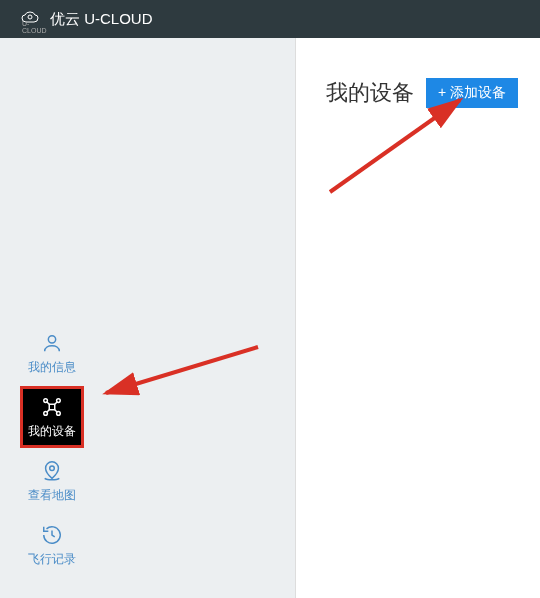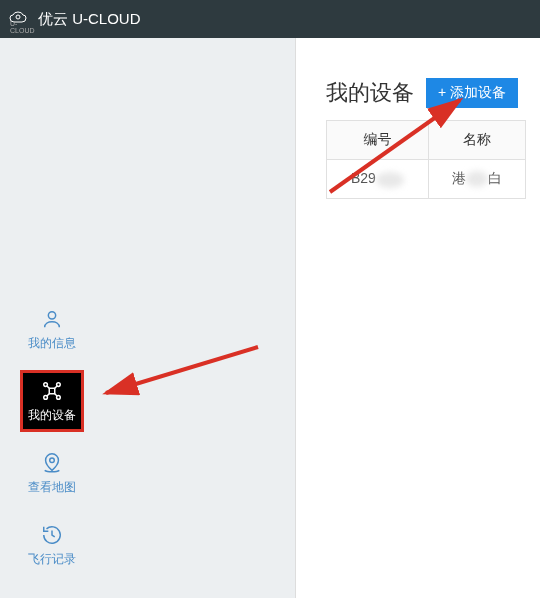--- a/index.html
+++ b/index.html
@@ -10,21 +10,21 @@
       background: #fff;
       position: relative;
       overflow: hidden;
     }
     .header {
       height: 38px;
       background: #2e3a3f;
       color: #fff;
       display: flex;
       align-items: center;
-      padding: 0 8px;
+      padding: 0 20px;
       font-size: 15px;
     }
     .logo-wrap {
       display: flex;
       align-items: center;
       gap: 6px;
     }
     .logo-icon {
       width: 24px;
       height: 18px;
@@ -47,21 +47,21 @@
       background: #eceff1;
       position: relative;
       border-right: 1px solid #ddd;
     }
     .sidebar-items {
       position: absolute;
       bottom: 20px;
       left: 20px;
       display: flex;
       flex-direction: column;
-      gap: 8px;
+      gap: 0;
     }
     .sidebar-item {
       width: 64px;
       height: 62px;
       display: flex;
       flex-direction: column;
       align-items: center;
       justify-content: center;
       gap: 4px;
       cursor: pointer;
@@ -221,38 +221,20 @@
 
     </div>
   </div>
 
   <div class="content">
     <div class="content-header">
       <h1 class="page-title">我的设备</h1>
       <button class="add-btn">+ 添加设备</button>
     </div>
 
-    <table class="table">
-      <thead>
-        <tr>
-          <th>编号</th>
-          <th>名称</th>
-        </tr>
-      </thead>
-      <tbody>
-        <tr>
-          <td>
-            <span>B29</span><span class="blur-spot" style="width:28px;height:16px;"></span>
-          </td>
-          <td>
-            <span>港</span><span class="blur-spot" style="width:22px;height:16px;"></span><span>白</span>
-          </td>
-        </tr>
-      </tbody>
-    </table>
   </div>
 </div>
 
 <svg class="arrow-svg arrow-1" viewBox="0 0 160 130">
   <defs>
     <marker id="ah1" markerWidth="10" markerHeight="10" refX="8" refY="3" orient="auto">
       <path d="M0,0 L9,3 L0,6 Z" fill="#d93025"></path>
     </marker>
   </defs>
   <line x1="10" y1="120" x2="140" y2="28" stroke="#d93025" stroke-width="4" marker-end="url(#ah1)"></line>

